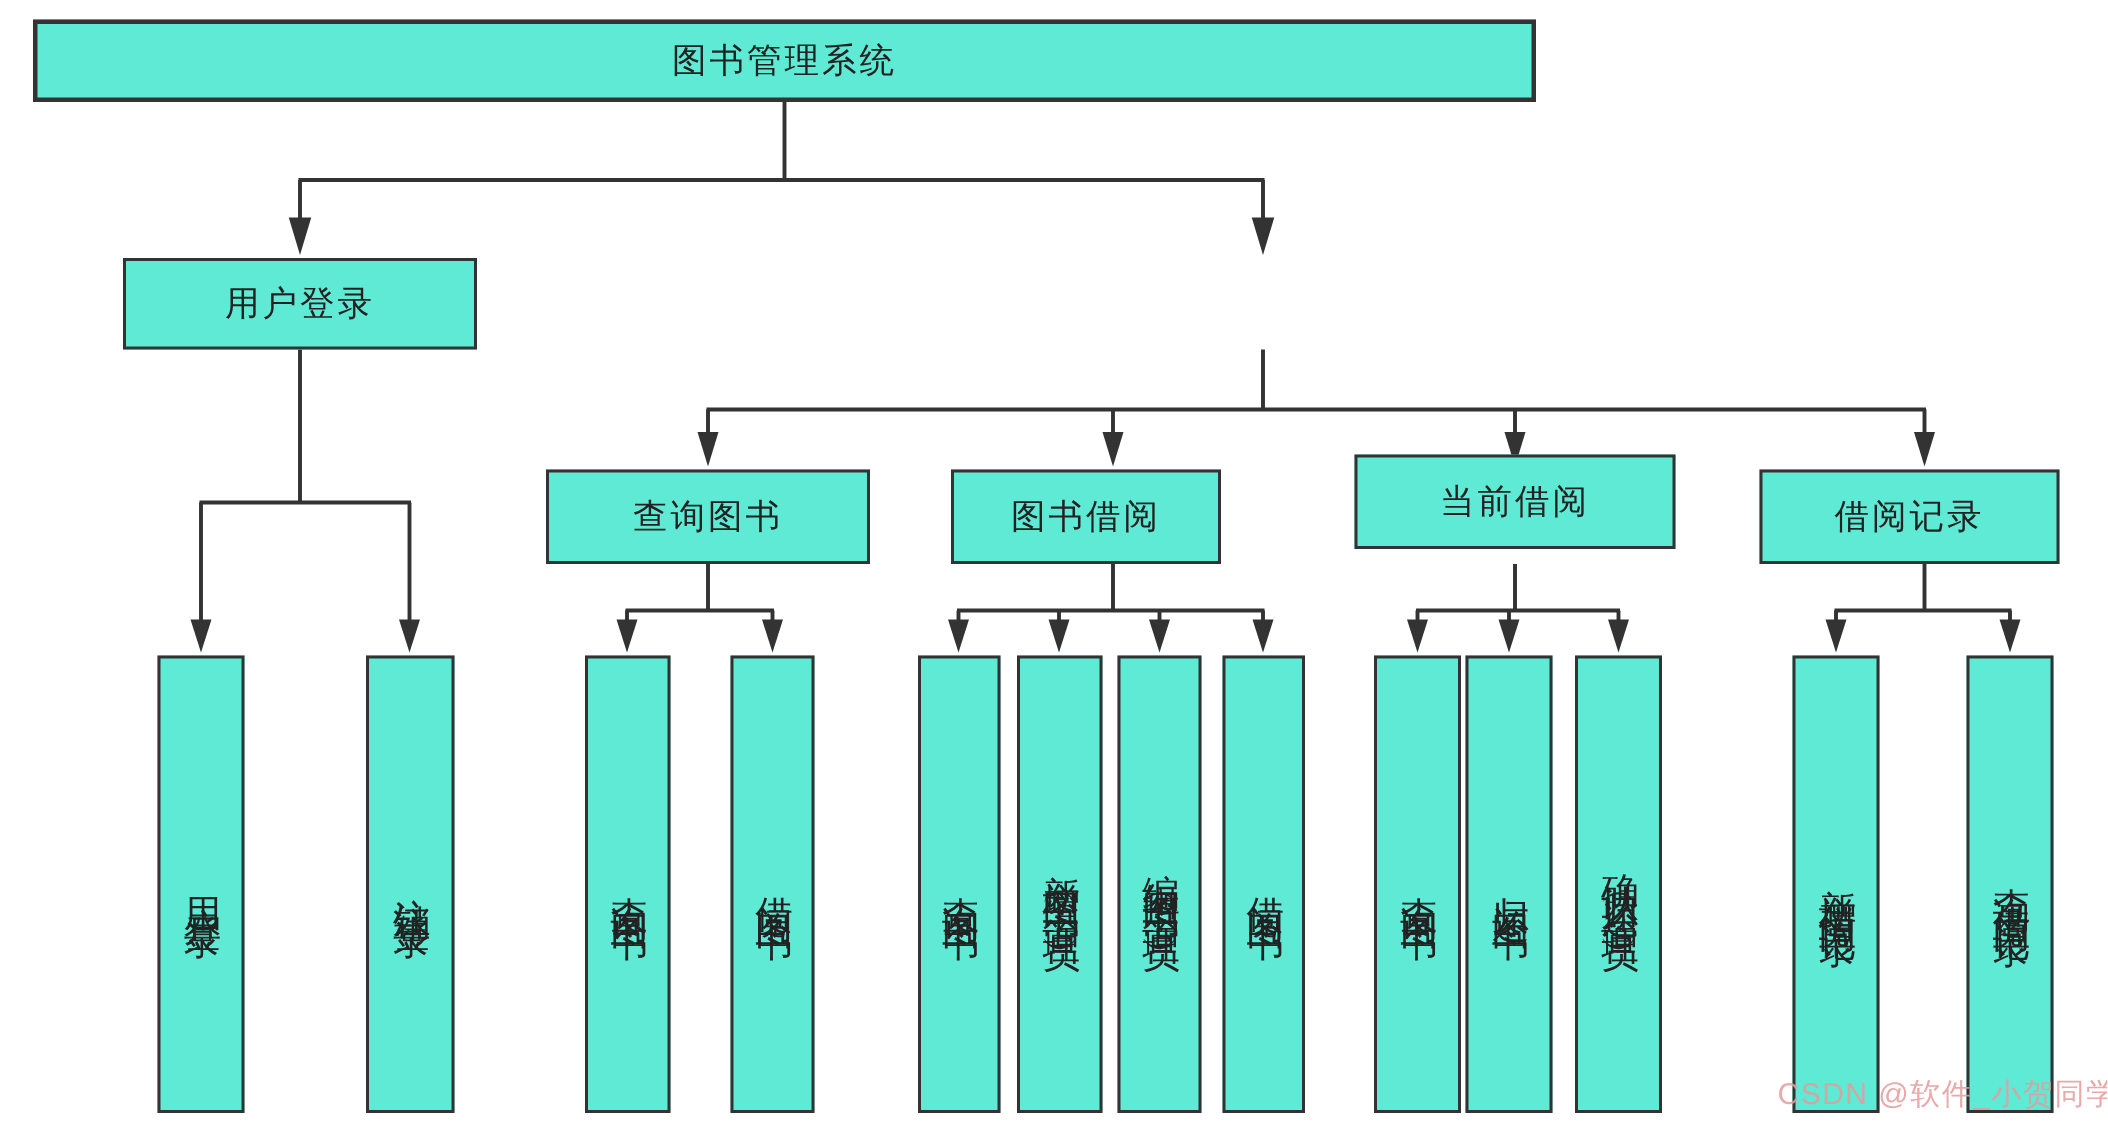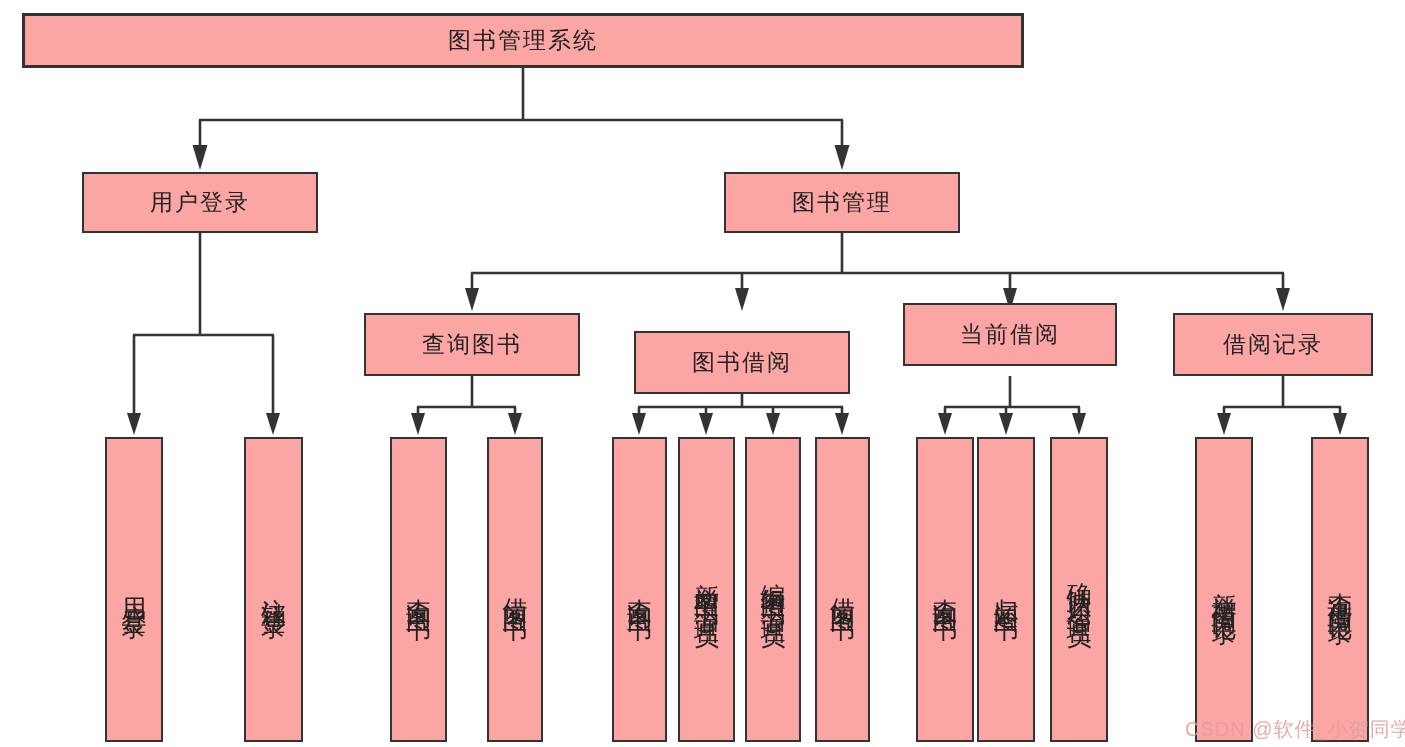--- a/index.html
+++ b/index.html
@@ -2,21 +2,21 @@
 <html><head>
 <meta charset="utf-8">
 <style>
   html,body{margin:0;padding:0;background:#ffffff;}
   .canvas{
     position:relative;width:1405px;height:747px;background:#ffffff;overflow:hidden;
     font-family:"Liberation Sans","DejaVu Sans",sans-serif;color:#222;
   }
   .connectors{position:absolute;left:0;top:0;z-index:0;}
   .box{
-    position:absolute;background:#fca5a5;border:2.5px solid #333;
+    position:absolute;background:#5eead4;border:2.5px solid #333;
     display:flex;align-items:center;justify-content:center;
     box-sizing:border-box;z-index:1;
   }
   .hbox span{font-size:23px;letter-spacing:2px;white-space:nowrap;}
   .root{border-width:3px;}
   .vbox{
     writing-mode:vertical-rl;text-orientation:mixed;
   }
   .vbox span{font-size:25px;letter-spacing:6px;line-height:1;}
   .watermark{
@@ -88,28 +88,25 @@
     </g>
   </svg>
 
   <div class="box hbox root" style="left:22px;top:13px;width:1002px;height:55px">
     <span>图书管理系统</span>
   </div>
 
   <div class="box hbox" style="left:82px;top:172px;width:236px;height:61px">
     <span>用户登录</span>
   </div>
-  <div class="box hbox" style="left:724px;top:172px;width:236px;height:61px">
-    <span>图书管理</span>
-  </div>
 
   <div class="box hbox" style="left:364px;top:313px;width:216px;height:63px">
     <span>查询图书</span>
   </div>
-  <div class="box hbox" style="left:634px;top:331px;width:216px;height:63px">
+  <div class="box hbox" style="left:634px;top:313px;width:180px;height:63px">
     <span>图书借阅</span>
   </div>
   <div class="box hbox" style="left:903px;top:303px;width:214px;height:63px">
     <span>当前借阅</span>
   </div>
   <div class="box hbox" style="left:1173px;top:313px;width:200px;height:63px">
     <span>借阅记录</span>
   </div>
 
   <div class="box vbox" style="left:105px;top:437px;width:58px;height:305px">

